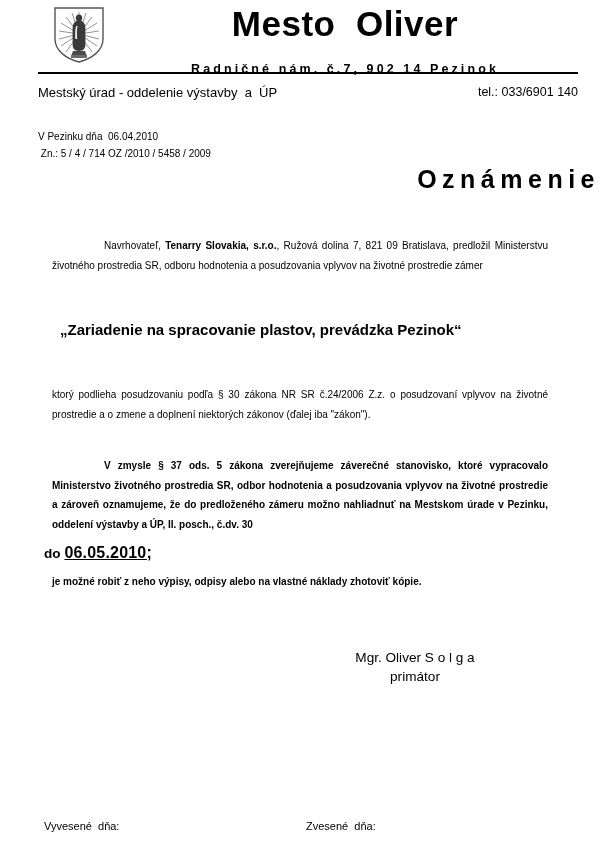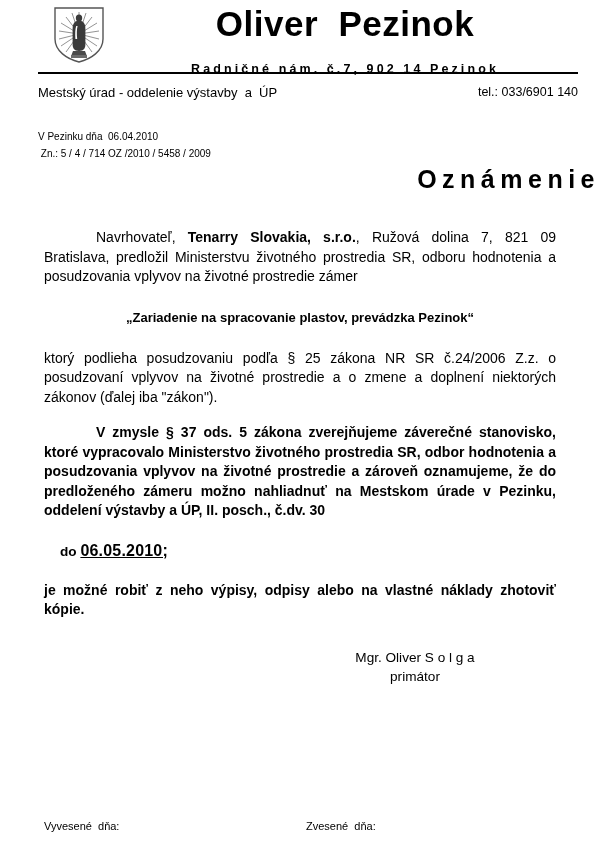--- a/index.html
+++ b/index.html
@@ -115,50 +115,49 @@
 
   
   .body-area {
     position: absolute;
     left: 44px;
     top: 228px;
     width: 512px;
   }
 
   p.para {
-    margin: 0;
-    font-size: 14px;
+    margin: 8px;
+    font-size: 10px;
     line-height: 19.5px;
     text-align: justify;
     text-indent: 0;
   }
 
   p.para.indent { text-indent: 52px; }
 
   p.para.bold { font-weight: bold; }
   .spacer-md { height: 16px; }
   .spacer-lg { height: 20px; }
 
   .subject {
+    margin: 16px;
+    font-size: 15px;
+    font-weight: bold;
+    line-height: 22px;
+    white-space: pre;
+  }
+
+  b.inline-bold { font-weight: bold; }
+
+  
+  .deadline-line {
     margin: 0;
-    font-size: 13px;
-    font-weight: bold;
-    text-align: center;
-    line-height: 22px;
-    white-space: pre;
-  }
-
-  b.inline-bold { font-weight: bold; }
-
-  
-  .deadline-line {
-    margin: 16px;
     font-size: 13.6px;
     font-weight: bold;
-    line-height: 27px;
+    line-height: 21px;
     white-space: nowrap;
   }
   .deadline-date {
     font-size: 16px;
     font-weight: bold;
     text-decoration: underline;
     letter-spacing: 0.2px;
   }
 
   
@@ -232,21 +231,21 @@
         <g fill="#ffffff">
           <path d="M23.2 20 C22.2 23 22 28 22.4 33 L24.2 33 C23.6 28 23.8 23 24.6 20 Z"></path>
         </g>
 
         <path d="M20 45 H32 L33.5 49 H18.5 Z" fill="#4a4a4a"></path>
         <path d="M18 49 H34 V52 H18 Z" fill="#6a6a6a"></path>
       </svg>
     </div>
 
     <div class="org-block">
-      <div class="org-title">Oliver  Pezinok</div>
+      <div class="org-title">Mesto  Oliver</div>
       <div class="org-address">Radničné nám. č.7, 902 14 Pezinok</div>
     </div>
 
     <div class="rule"></div>
   </div>
 
   <div class="meta">
     <div class="dept-row">
       <span class="dept-name">Mestský úrad - oddelenie výstavby  a  ÚP</span>
       <span class="dept-tel">tel.: 033/6901 140</span>
@@ -263,21 +262,21 @@
   <div class="body-area">
 
     <p class="para indent"><span>Navrhovateľ, </span><b class="inline-bold">Tenarry Slovakia, s.r.o.</b><span>, Ružová dolina 7, 821 09 Bratislava,  predložil    Ministerstvu životného prostredia SR, odboru hodnotenia a posudzovania vplyvov na životné prostredie zámer</span></p>
 
     <div class="spacer-lg"></div>
 
     <p class="subject">„Zariadenie na spracovanie plastov, prevádzka Pezinok“</p>
 
     <div class="spacer-lg"></div>
 
-    <p class="para">ktorý podlieha posudzovaniu podľa § 25 zákona NR SR č.24/2006 Z.z. o posudzovaní vplyvov na životné prostredie a o zmene a doplnení niektorých zákonov (ďalej iba "zákon").</p>
+    <p class="para">ktorý podlieha posudzovaniu podľa § 30 zákona NR SR č.24/2006 Z.z. o posudzovaní vplyvov na životné prostredie a o zmene a doplnení niektorých zákonov (ďalej iba "zákon").</p>
 
     <div class="spacer-md"></div>
 
     <p class="para bold indent">V zmysle § 37 ods. 5 zákona zverejňujeme záverečné stanovisko, ktoré vypracovalo Ministerstvo životného prostredia SR, odbor hodnotenia a posudzovania vplyvov na životné prostredie a zároveň oznamujeme, že do predloženého zámeru možno nahliadnuť na Mestskom úrade v Pezinku, oddelení výstavby a ÚP, II. posch., č.dv. 30</p>
 
     <p class="deadline-line"><span>do </span><span class="deadline-date">06.05.2010;</span></p>
 
     <p class="para bold">je možné robiť  z neho  výpisy,  odpisy    alebo  na vlastné  náklady zhotoviť kópie.</p>
   </div>
 

